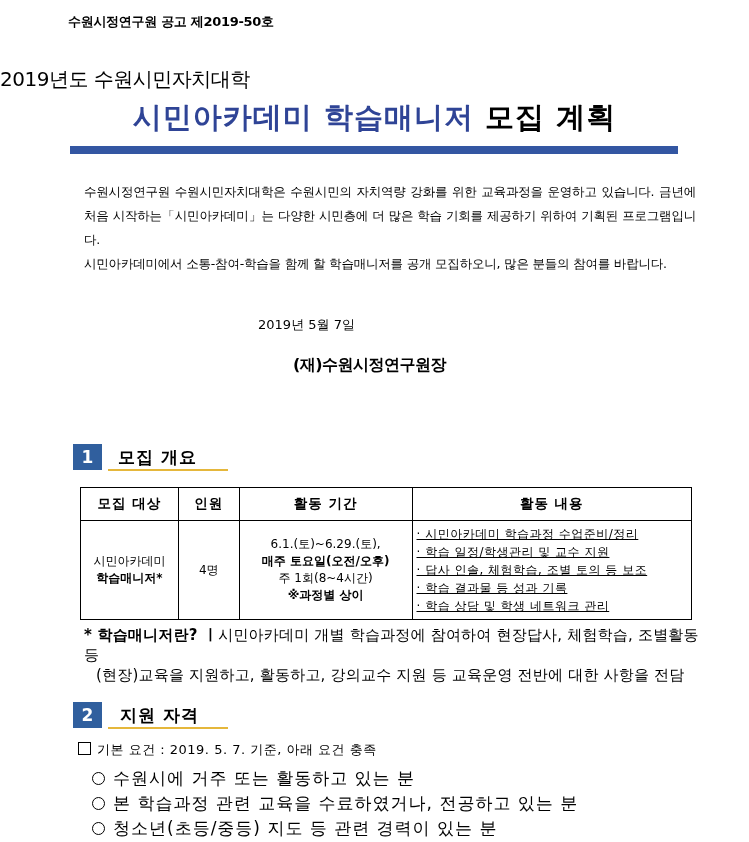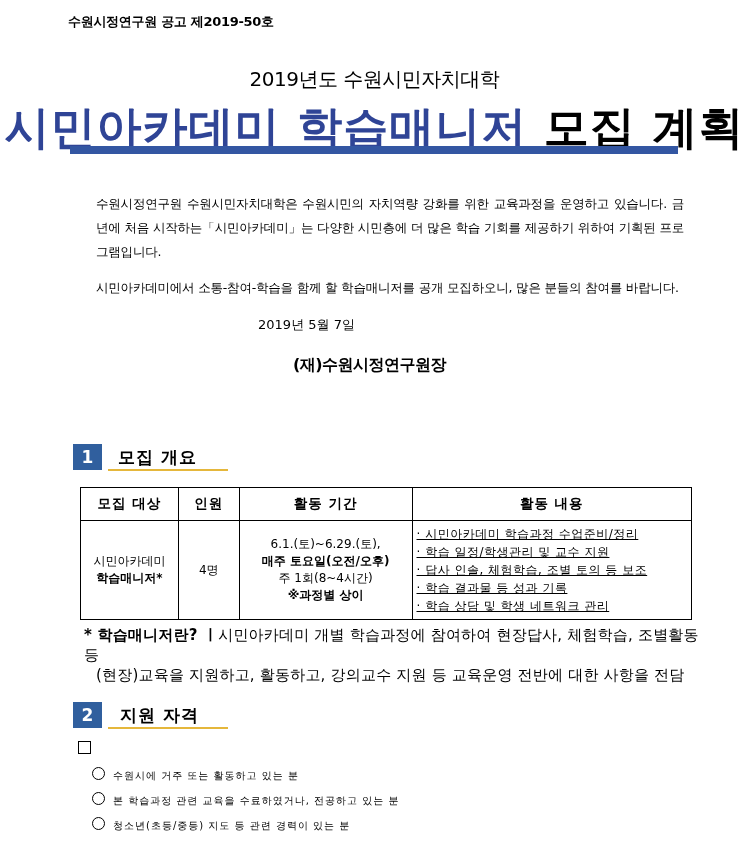--- a/index.html
+++ b/index.html
@@ -2,46 +2,46 @@
 <html><head>
 <meta charset="utf-8">
 <style>
   html, body { margin: 0; padding: 0; background: #ffffff; }
   body {
     width: 749px; height: 842px; position: relative; overflow: hidden;
     font-family: "DejaVu Sans", "Liberation Sans", sans-serif; color: #000;
   }
   .abs { position: absolute; }
   .notice-no { left: 68px; top: 13px; font-size: 13px; font-weight: bold; letter-spacing: -0.3px; }
-  .subtitle { left: 0; width: 749px; top: 66px; text-align: center; font-size: 20px; letter-spacing: -0.5px; }
-  .title { left: 0; width: 749px; top: 98px; text-align: center; font-size: 45px; font-weight: bold; letter-spacing: 1px; }
+  .subtitle { left: 0; width: 749px; top: 66px; text-align: left; font-size: 20px; letter-spacing: -0.5px; }
+  .title { left: 0; width: 749px; top: 98px; text-align: center; font-size: 29px; font-weight: bold; letter-spacing: 1px; }
   .title .blue { color: #2f4496; }
   .title .black { color: #000; }
   .title-bar { left: 70px; top: 146px; width: 608px; height: 8px; background: #3356a2; }
   .intro { left: 84px; top: 180px; width: 612px; font-size: 12.5px; line-height: 24px; text-align: justify; letter-spacing: -0.2px; }
-  .intro p { margin: 12px; }
+  .intro p { margin: 0; }
   .date { left: 0; width: 613px; top: 316px; text-align: center; font-size: 13px; }
   .issuer { left: 0; width: 739px; top: 355px; text-align: center; font-size: 16px; font-weight: bold; letter-spacing: -0.5px; }
 
   .sec-num { width: 29px; height: 26px; background: #305f9e; color: #fff; font-weight: bold; font-size: 17px; text-align: center; line-height: 26px; }
   .sec-title { font-size: 17px; font-weight: bold; letter-spacing: 1px; }
   .sec-line { height: 2px; background: #e5b73b; }
 
   table.recruit { position: absolute; left: 80px; top: 487px; width: 612px; border-collapse: collapse; font-size: 12px; }
   table.recruit th, table.recruit td { border: 1.5px solid #000; }
   table.recruit th { height: 30px; font-weight: bold; font-size: 13.5px; letter-spacing: 1px; text-align: center; }
   table.recruit td { height: 96px; text-align: center; vertical-align: middle; line-height: 17px; }
   table.recruit td.activities { text-align: left; padding-left: 4px; line-height: 18px; letter-spacing: 0.5px; text-decoration: underline; }
   .bold { font-weight: bold; }
 
   .footnote { left: 84px; top: 625px; width: 620px; font-size: 15px; line-height: 20px; letter-spacing: 0.2px; }
   .footnote .fn-line2 { padding-left: 12px; }
 
   .req-head { left: 78px; top: 741px; font-size: 13px; letter-spacing: 0.5px; }
-  .req-item { left: 92px; font-size: 10px; letter-spacing: 1px; }
+  .req-item { left: 92px; font-size: 17px; letter-spacing: 1px; }
   .box-icon { display: inline-block; width: 11px; height: 11px; border: 1px solid #000; vertical-align: -1px; margin-right: 6px; }
   .circle-icon { display: inline-block; width: 11px; height: 11px; border: 1px solid #000; border-radius: 50%; vertical-align: -1px; margin-right: 8px; }
 </style>
 </head>
 <body>
 
 <div class="abs notice-no">수원시정연구원 공고 제2019-50호</div>
 
 <div class="abs subtitle">2019년도 수원시민자치대학</div>
 
@@ -107,21 +107,21 @@
     <span class="bold">* 학습매니저란? ㅣ</span><span>시민아카데미 개별 학습과정에 참여하여 현장답사, 체험학습, 조별활동 등</span>
   </div>
   <div class="fn-line2">(현장)교육을 지원하고, 활동하고, 강의교수 지원 등 교육운영 전반에 대한 사항을 전담</div>
 </div>
 
 <div class="abs sec-num" style="left:73px; top:702px;">2</div>
 <div class="abs sec-title" style="left:120px; top:704px;">지원 자격</div>
 <div class="abs sec-line" style="left:108px; top:727px; width:120px;"></div>
 
 <div class="abs req-head">
-  <span class="box-icon"></span>
+  <span class="box-icon"></span><span>기본 요건 : 2019. 5. 7. 기준, 아래 요건 충족</span>
 </div>
 <div class="abs req-item" style="top:767px;">
   <span class="circle-icon"></span><span>수원시에 거주 또는 활동하고 있는 분</span>
 </div>
 <div class="abs req-item" style="top:792px;">
   <span class="circle-icon"></span><span>본 학습과정 관련 교육을 수료하였거나, 전공하고 있는 분</span>
 </div>
 <div class="abs req-item" style="top:817px;">
   <span class="circle-icon"></span><span>청소년(초등/중등) 지도 등 관련 경력이 있는 분</span>
 </div>

